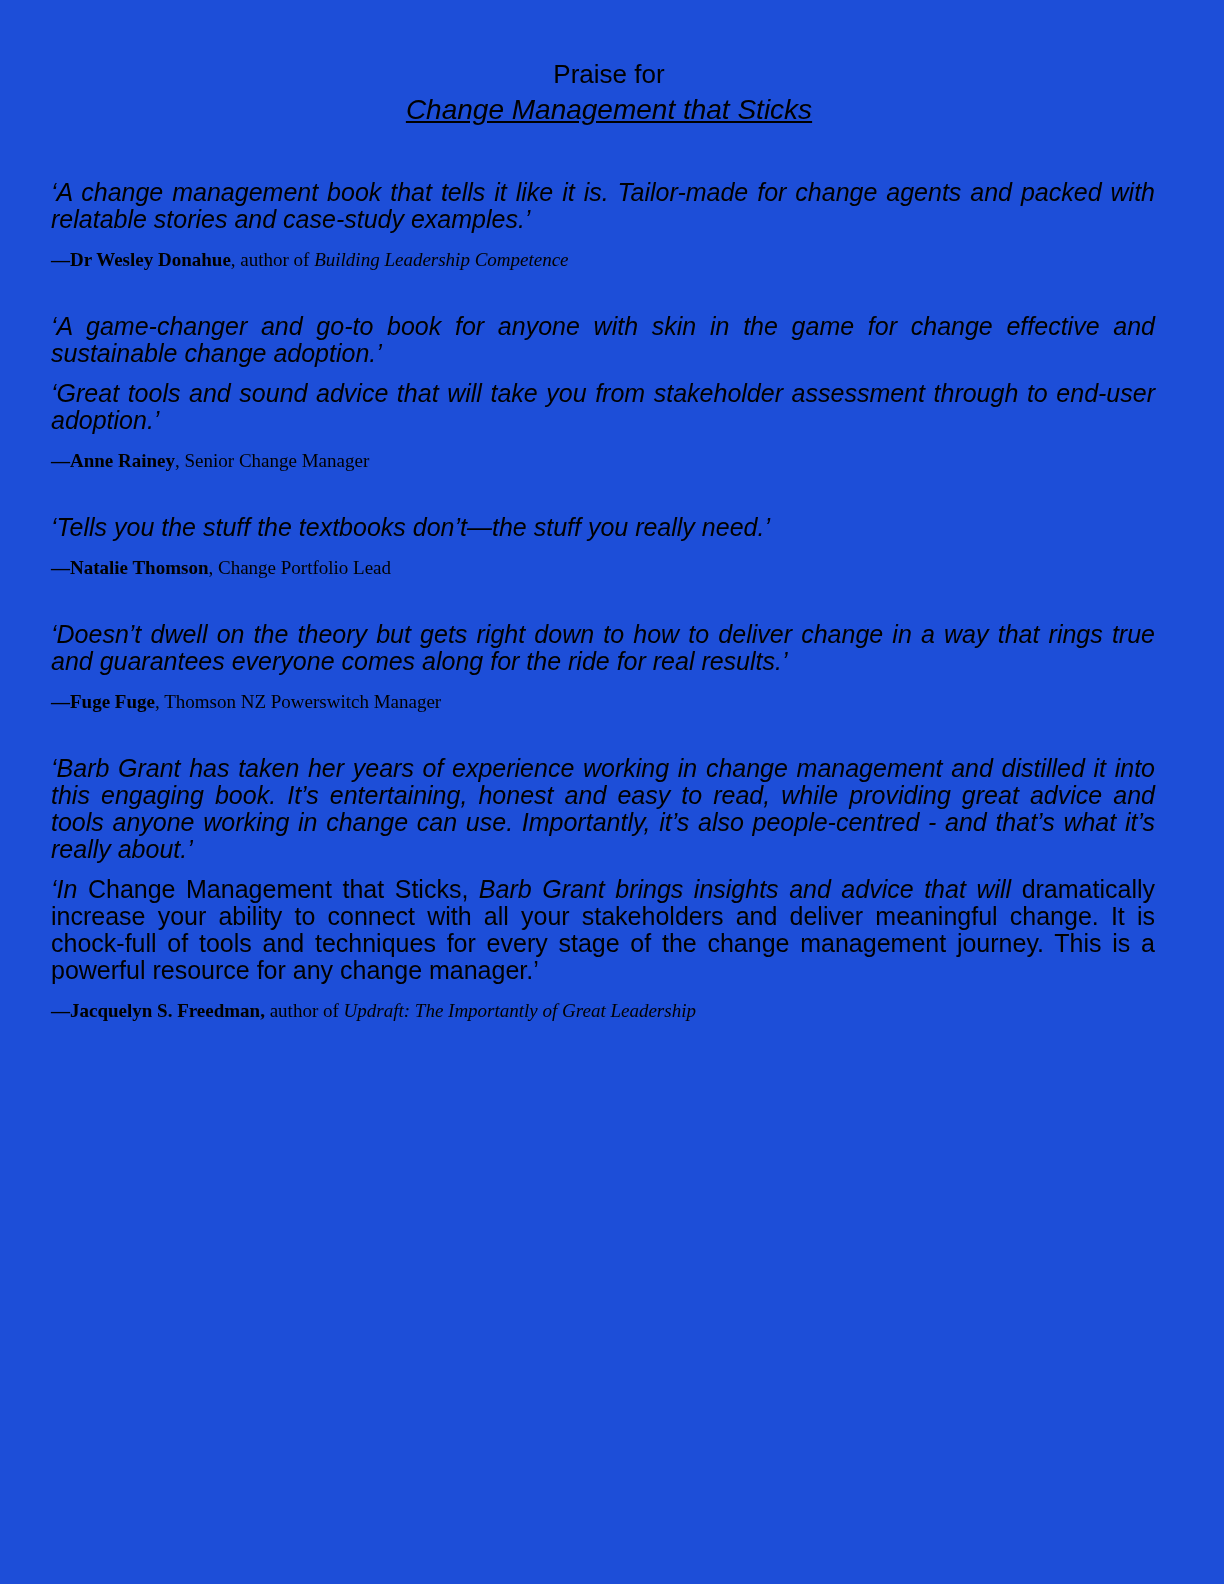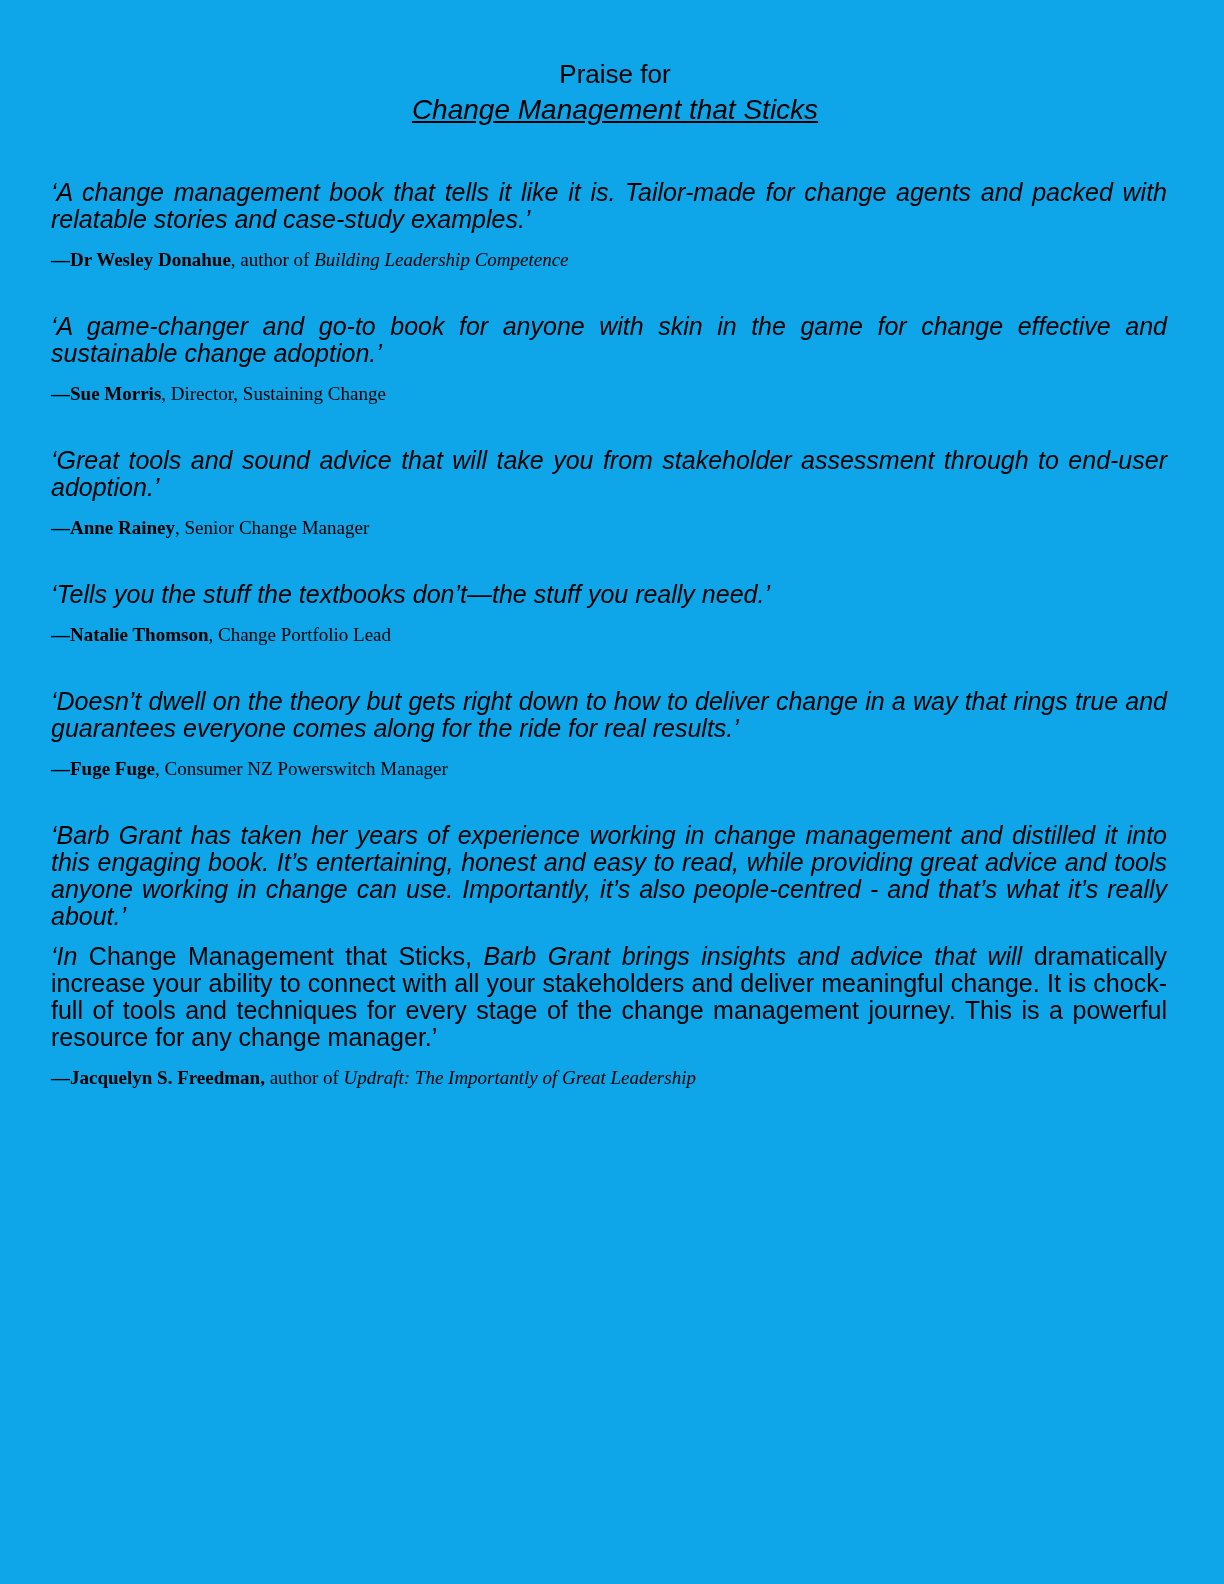--- a/index.html
+++ b/index.html
@@ -6,23 +6,23 @@
     margin: 0;
     padding: 0;
     background: #ffffff;
     color: #000000;
     font-family: "Liberation Sans", sans-serif;
   }
   .page {
     position: relative;
     width: 1224px;
     height: 1584px;
-    background: #0ea5e9;
+    background: #1d4ed8;
     box-sizing: border-box;
-    padding: 57px 45px 0 51px;
+    padding: 57px 57px 0 51px;
     overflow: hidden;
   }
   .page-header {
     text-align: center;
     margin: 0 0 50px 0;
   }
   .page-title {
     font-size: 26px;
     font-weight: 400;
     line-height: 34px;
@@ -64,33 +64,32 @@
     <h1 class="page-title">Praise for</h1>
     <h2 class="book-title">Change Management that Sticks</h2>
   </header>
   <main class="quotes" id="quotes">
       <div>
         <p class="quote"><span class="seg-italic">‘A change management book that tells it like it is. Tailor-made for change agents and packed with relatable stories and case-study examples.’</span></p>
         <p class="attribution"><span class="seg-bold">—Dr Wesley Donahue</span><span class="seg-regular">, author of </span><span class="seg-italic">Building Leadership Competence</span></p>
       </div>
       <div>
         <p class="quote"><span class="seg-italic">‘A game-changer and go-to book for anyone with skin in the game for change effective and sustainable change adoption.’</span></p>
-        <p class="attribution"><span class="seg-bold">—Sue Morris</span><span class="seg-regular">, Director, Sustaining Change</span></p>
       </div>
       <div>
         <p class="quote"><span class="seg-italic">‘Great tools and sound advice that will take you from stakeholder assessment through to end-user adoption.’</span></p>
         <p class="attribution"><span class="seg-bold">—Anne Rainey</span><span class="seg-regular">, Senior Change Manager</span></p>
       </div>
       <div>
         <p class="quote"><span class="seg-italic">‘Tells you the stuff the textbooks don’t—the stuff you really need.’</span></p>
         <p class="attribution"><span class="seg-bold">—Natalie Thomson</span><span class="seg-regular">, Change Portfolio Lead</span></p>
       </div>
       <div>
         <p class="quote"><span class="seg-italic">‘Doesn’t dwell on the theory but gets right down to how to deliver change in a way that rings true and guarantees everyone comes along for the ride for real results.’</span></p>
-        <p class="attribution"><span class="seg-bold">—Fuge Fuge</span><span class="seg-regular">, Consumer NZ Powerswitch Manager</span></p>
+        <p class="attribution"><span class="seg-bold">—Fuge Fuge</span><span class="seg-regular">, Thomson NZ Powerswitch Manager</span></p>
       </div>
       <div>
         <p class="quote"><span class="seg-italic">‘Barb Grant has taken her years of experience working in change management and distilled it into this engaging book. It’s entertaining, honest and easy to read, while providing great advice and tools anyone working in change can use. Importantly, it’s also people-centred - and that’s what it’s really about.’</span></p>
       </div>
       <div>
         <p class="quote"><span class="seg-italic">‘In </span><span class="seg-regular">Change Management that Sticks, </span><span class="seg-italic">Barb Grant brings insights and advice that will </span><span class="seg-regular">dramatically increase your ability to connect with all your stakeholders and deliver meaningful change. It is chock-full of tools and techniques for every stage of the change management journey. This is a powerful resource for any change manager.’</span></p>
         <p class="attribution"><span class="seg-bold">—Jacquelyn S. Freedman,</span><span class="seg-regular"> author of </span><span class="seg-italic">Updraft: The Importantly of Great Leadership</span></p>
       </div>
     </main>
 </div>

